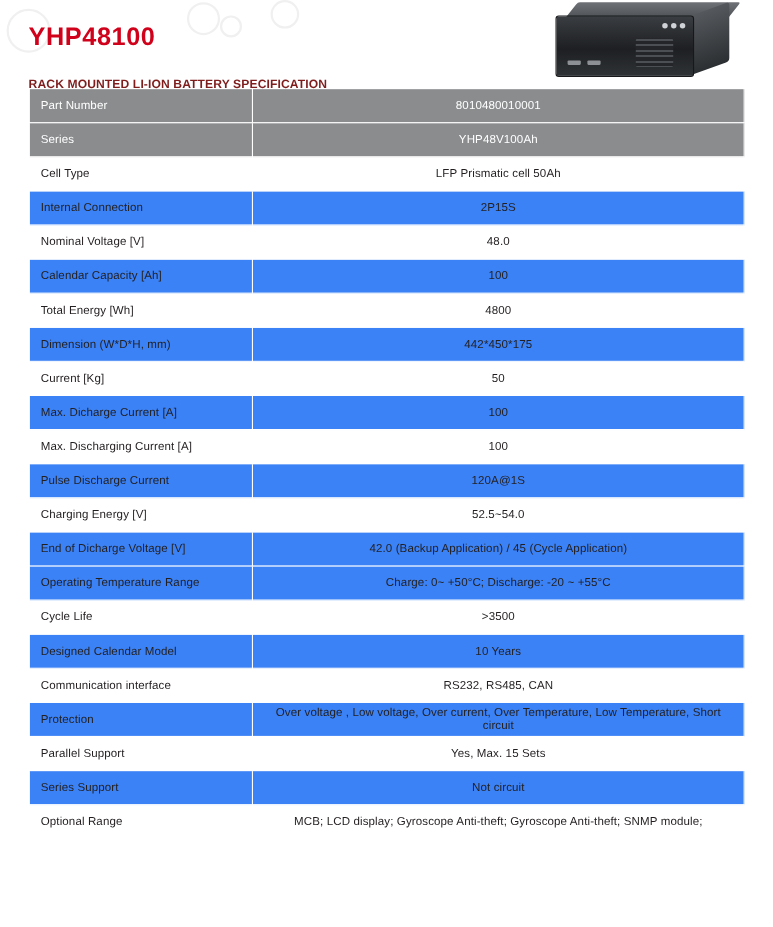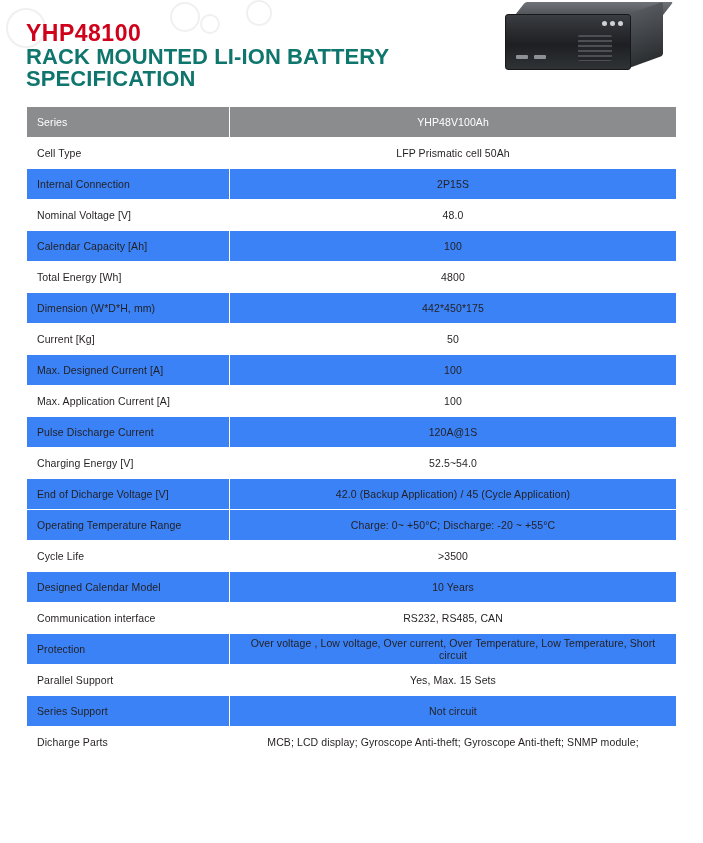--- a/index.html
+++ b/index.html
@@ -18,45 +18,45 @@
   .page {
     position: relative;
     width: 703px;
     height: 843px;
     box-sizing: border-box;
   }
 
   
   .header {
     position: relative;
-    height: 106px;
+    height: 80px;
     padding: 0;
   }
   .title-block {
     position: absolute;
     left: 26px;
     top: 20px;
     width: 520px;
   }
   .model-title {
     color: #d0021b;
     font-size: 23px;
     font-weight: bold;
     letter-spacing: 0.5px;
     line-height: 26px;
     margin: 0;
     font-family: "Liberation Sans", sans-serif;
   }
   .spec-title {
-    color: #0f766e;
-    font-size: 22px;
+    color: #7f1d1d;
+    font-size: 11px;
     font-weight: bold;
     letter-spacing: 0.1px;
     line-height: 22px;
-    margin: 0 0 0 0;
+    margin: 20px 0 0 0;
     font-family: "Liberation Sans", sans-serif;
   }
 
   
   .deco {
     position: absolute;
     border: 2px solid #f0f0f0;
     border-radius: 50%;
   }
   .deco.d1 { left: 6px; top: 8px; width: 36px; height: 36px; }
@@ -198,20 +198,24 @@
         <div class="unit-led a"></div>
         <div class="unit-led b"></div>
         <div class="unit-led c"></div>
       </div>
     </div>
   </div>
 
   <table class="spec-table">
     <tbody id="spec-body">
         <tr class="dark">
+          <td class="label">Part Number</td>
+          <td class="value">8010480010001</td>
+        </tr>
+        <tr class="dark">
           <td class="label">Series</td>
           <td class="value">YHP48V100Ah</td>
         </tr>
         <tr class="plain">
           <td class="label">Cell Type</td>
           <td class="value">LFP Prismatic cell 50Ah</td>
         </tr>
         <tr class="shade">
           <td class="label">Internal Connection</td>
           <td class="value">2P15S</td>
@@ -230,25 +234,25 @@
         </tr>
         <tr class="shade">
           <td class="label">Dimension (W*D*H, mm)</td>
           <td class="value">442*450*175</td>
         </tr>
         <tr class="plain">
           <td class="label">Current   [Kg]</td>
           <td class="value">50</td>
         </tr>
         <tr class="shade">
-          <td class="label">Max. Designed Current  [A]</td>
+          <td class="label">Max. Dicharge Current  [A]</td>
           <td class="value">100</td>
         </tr>
         <tr class="plain">
-          <td class="label">Max. Application Current  [A]</td>
+          <td class="label">Max. Discharging Current  [A]</td>
           <td class="value">100</td>
         </tr>
         <tr class="shade">
           <td class="label">Pulse Discharge Current</td>
           <td class="value">120A@1S</td>
         </tr>
         <tr class="plain">
           <td class="label">Charging Energy [V]</td>
           <td class="value">52.5~54.0</td>
         </tr>
@@ -278,19 +282,19 @@
         </tr>
         <tr class="plain">
           <td class="label">Parallel Support</td>
           <td class="value">Yes,  Max. 15 Sets</td>
         </tr>
         <tr class="shade">
           <td class="label">Series Support</td>
           <td class="value">Not circuit</td>
         </tr>
         <tr class="plain">
-          <td class="label">Dicharge Parts</td>
+          <td class="label">Optional Range</td>
           <td class="value">MCB; LCD display; Gyroscope Anti-theft;  Gyroscope Anti-theft; SNMP module;</td>
         </tr>
       </tbody>
   </table>
 
 </div>
 
 </body></html>

